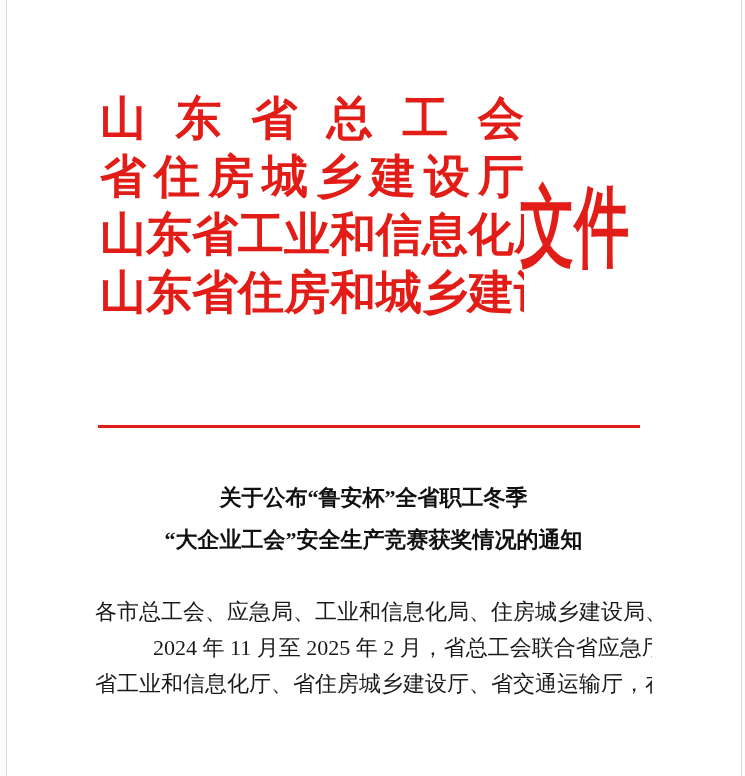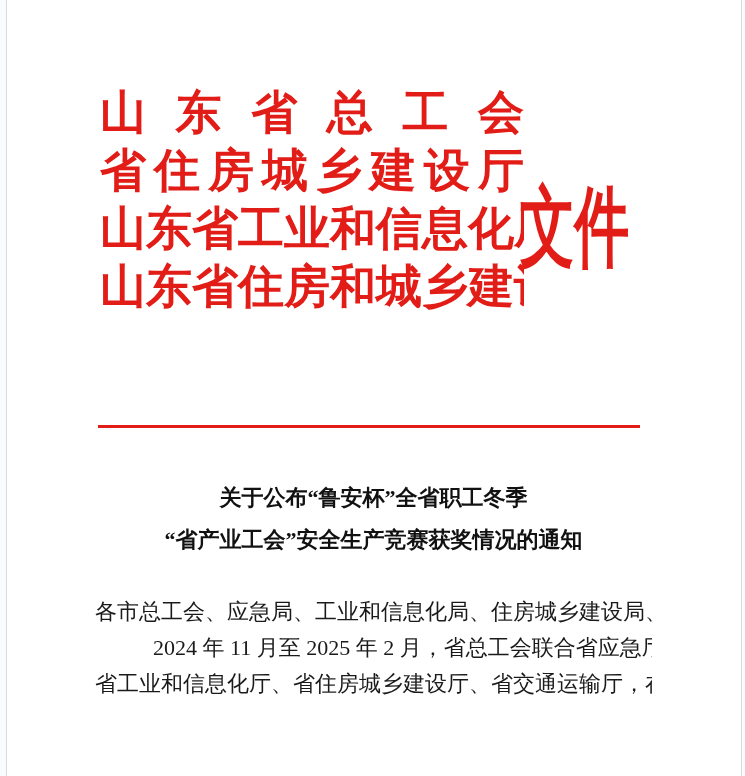--- a/index.html
+++ b/index.html
@@ -23,21 +23,21 @@
   }
   .edge-right {
     position: absolute; right: 0; top: 0;
     width: 4px; height: 776px;
     background: #fafbfc;
     border-left: 1px solid #d9dbdd;
   }
   
   .issuer-block {
     position: absolute;
-    left: 100px; top: 84px;
+    left: 100px; top: 90px;
     width: 424px;
   }
   .issuer-line {
     color: var(--red);
     font-weight: bold;
     font-size: 46px;
     line-height: 58px;
     height: 58px;
     white-space: nowrap;
     text-align: justify;
@@ -110,21 +110,21 @@
     <div class="issuer-line">山东省工业和信息化厅</div>
     <div class="issuer-line">山东省住房和城乡建设厅</div>
   </div>
 
   <div class="doc-marker">文件</div>
 
   <div class="red-rule"></div>
 
   <div class="doc-title">
     <div>关于公布“鲁安杯”全省职工冬季</div>
-    <div>“省产业工会”安全生产竞赛获奖情况的通知</div>
+    <div>“大企业工会”安全生产竞赛获奖情况的通知</div>
   </div>
 
   <div class="doc-body">
     <div class="body-line">各市总工会、应急局、工业和信息化局、住房城乡建设局、</div>
     <div class="body-line indent">2024 年 11 月至 2025 年 2 月，省总工会联合省应急厅、</div>
     <div class="body-line">省工业和信息化厅、省住房城乡建设厅、省交通运输厅，在</div>
   </div>
 
 </div>
 

